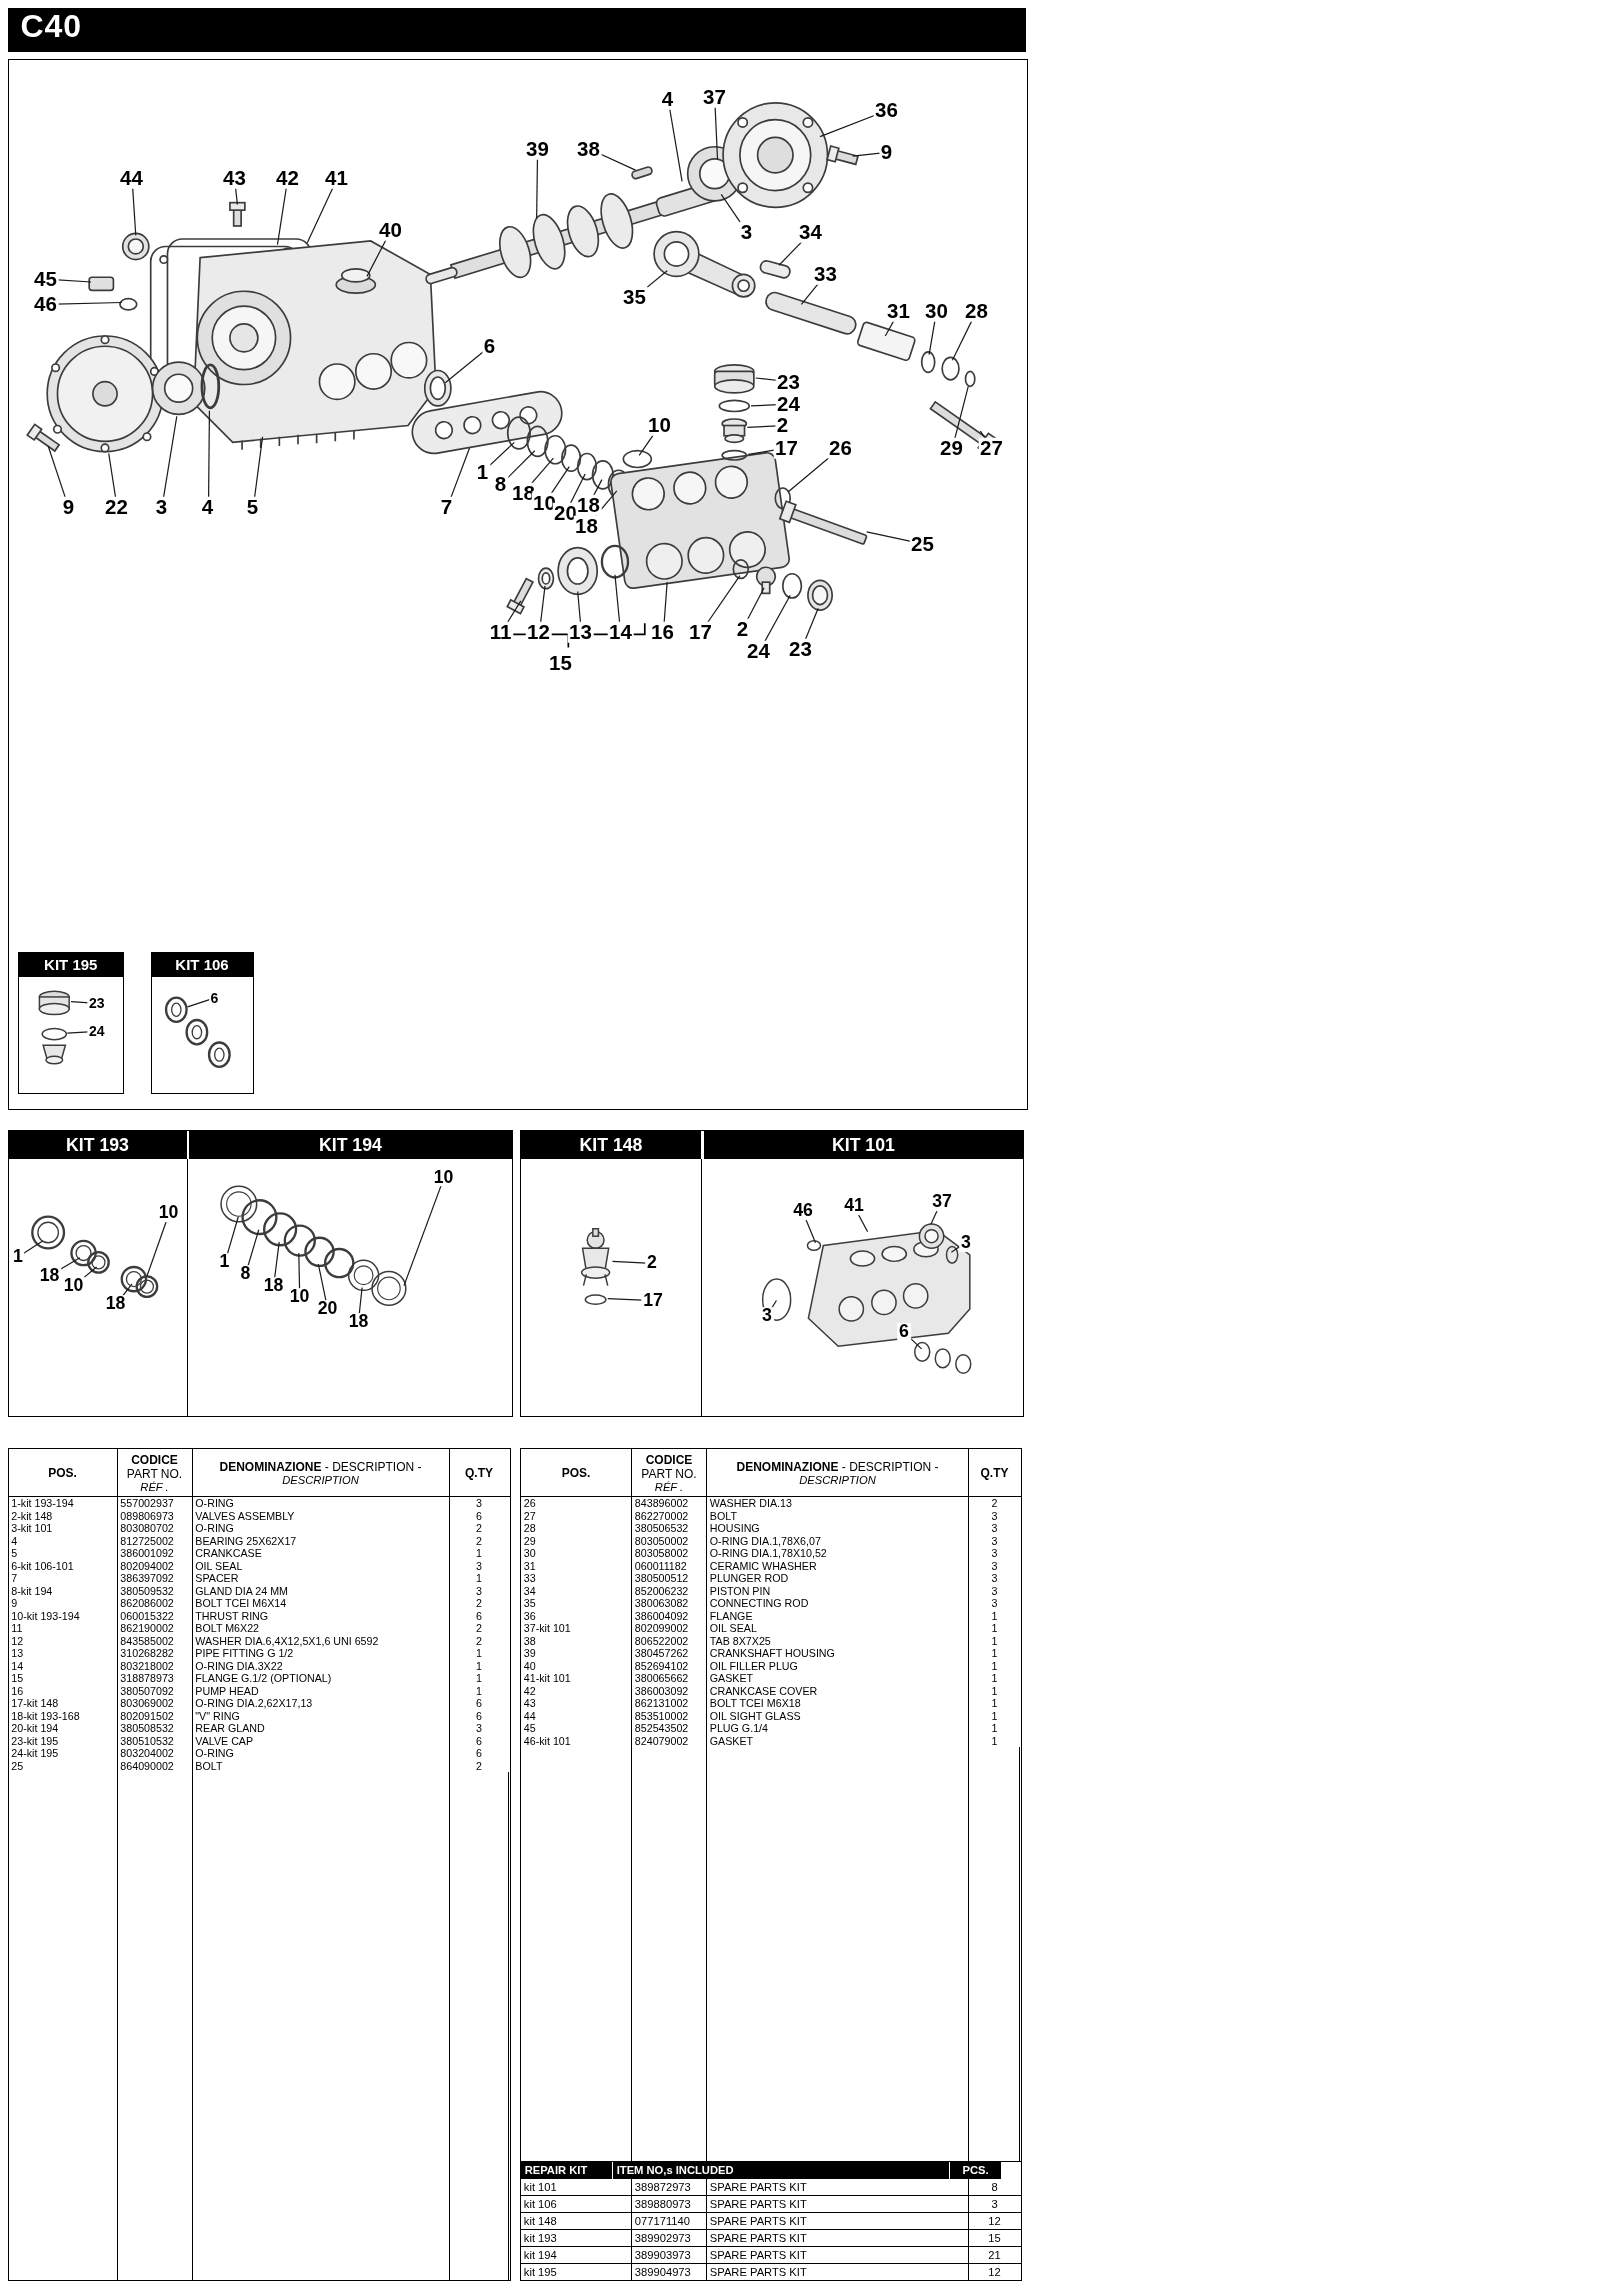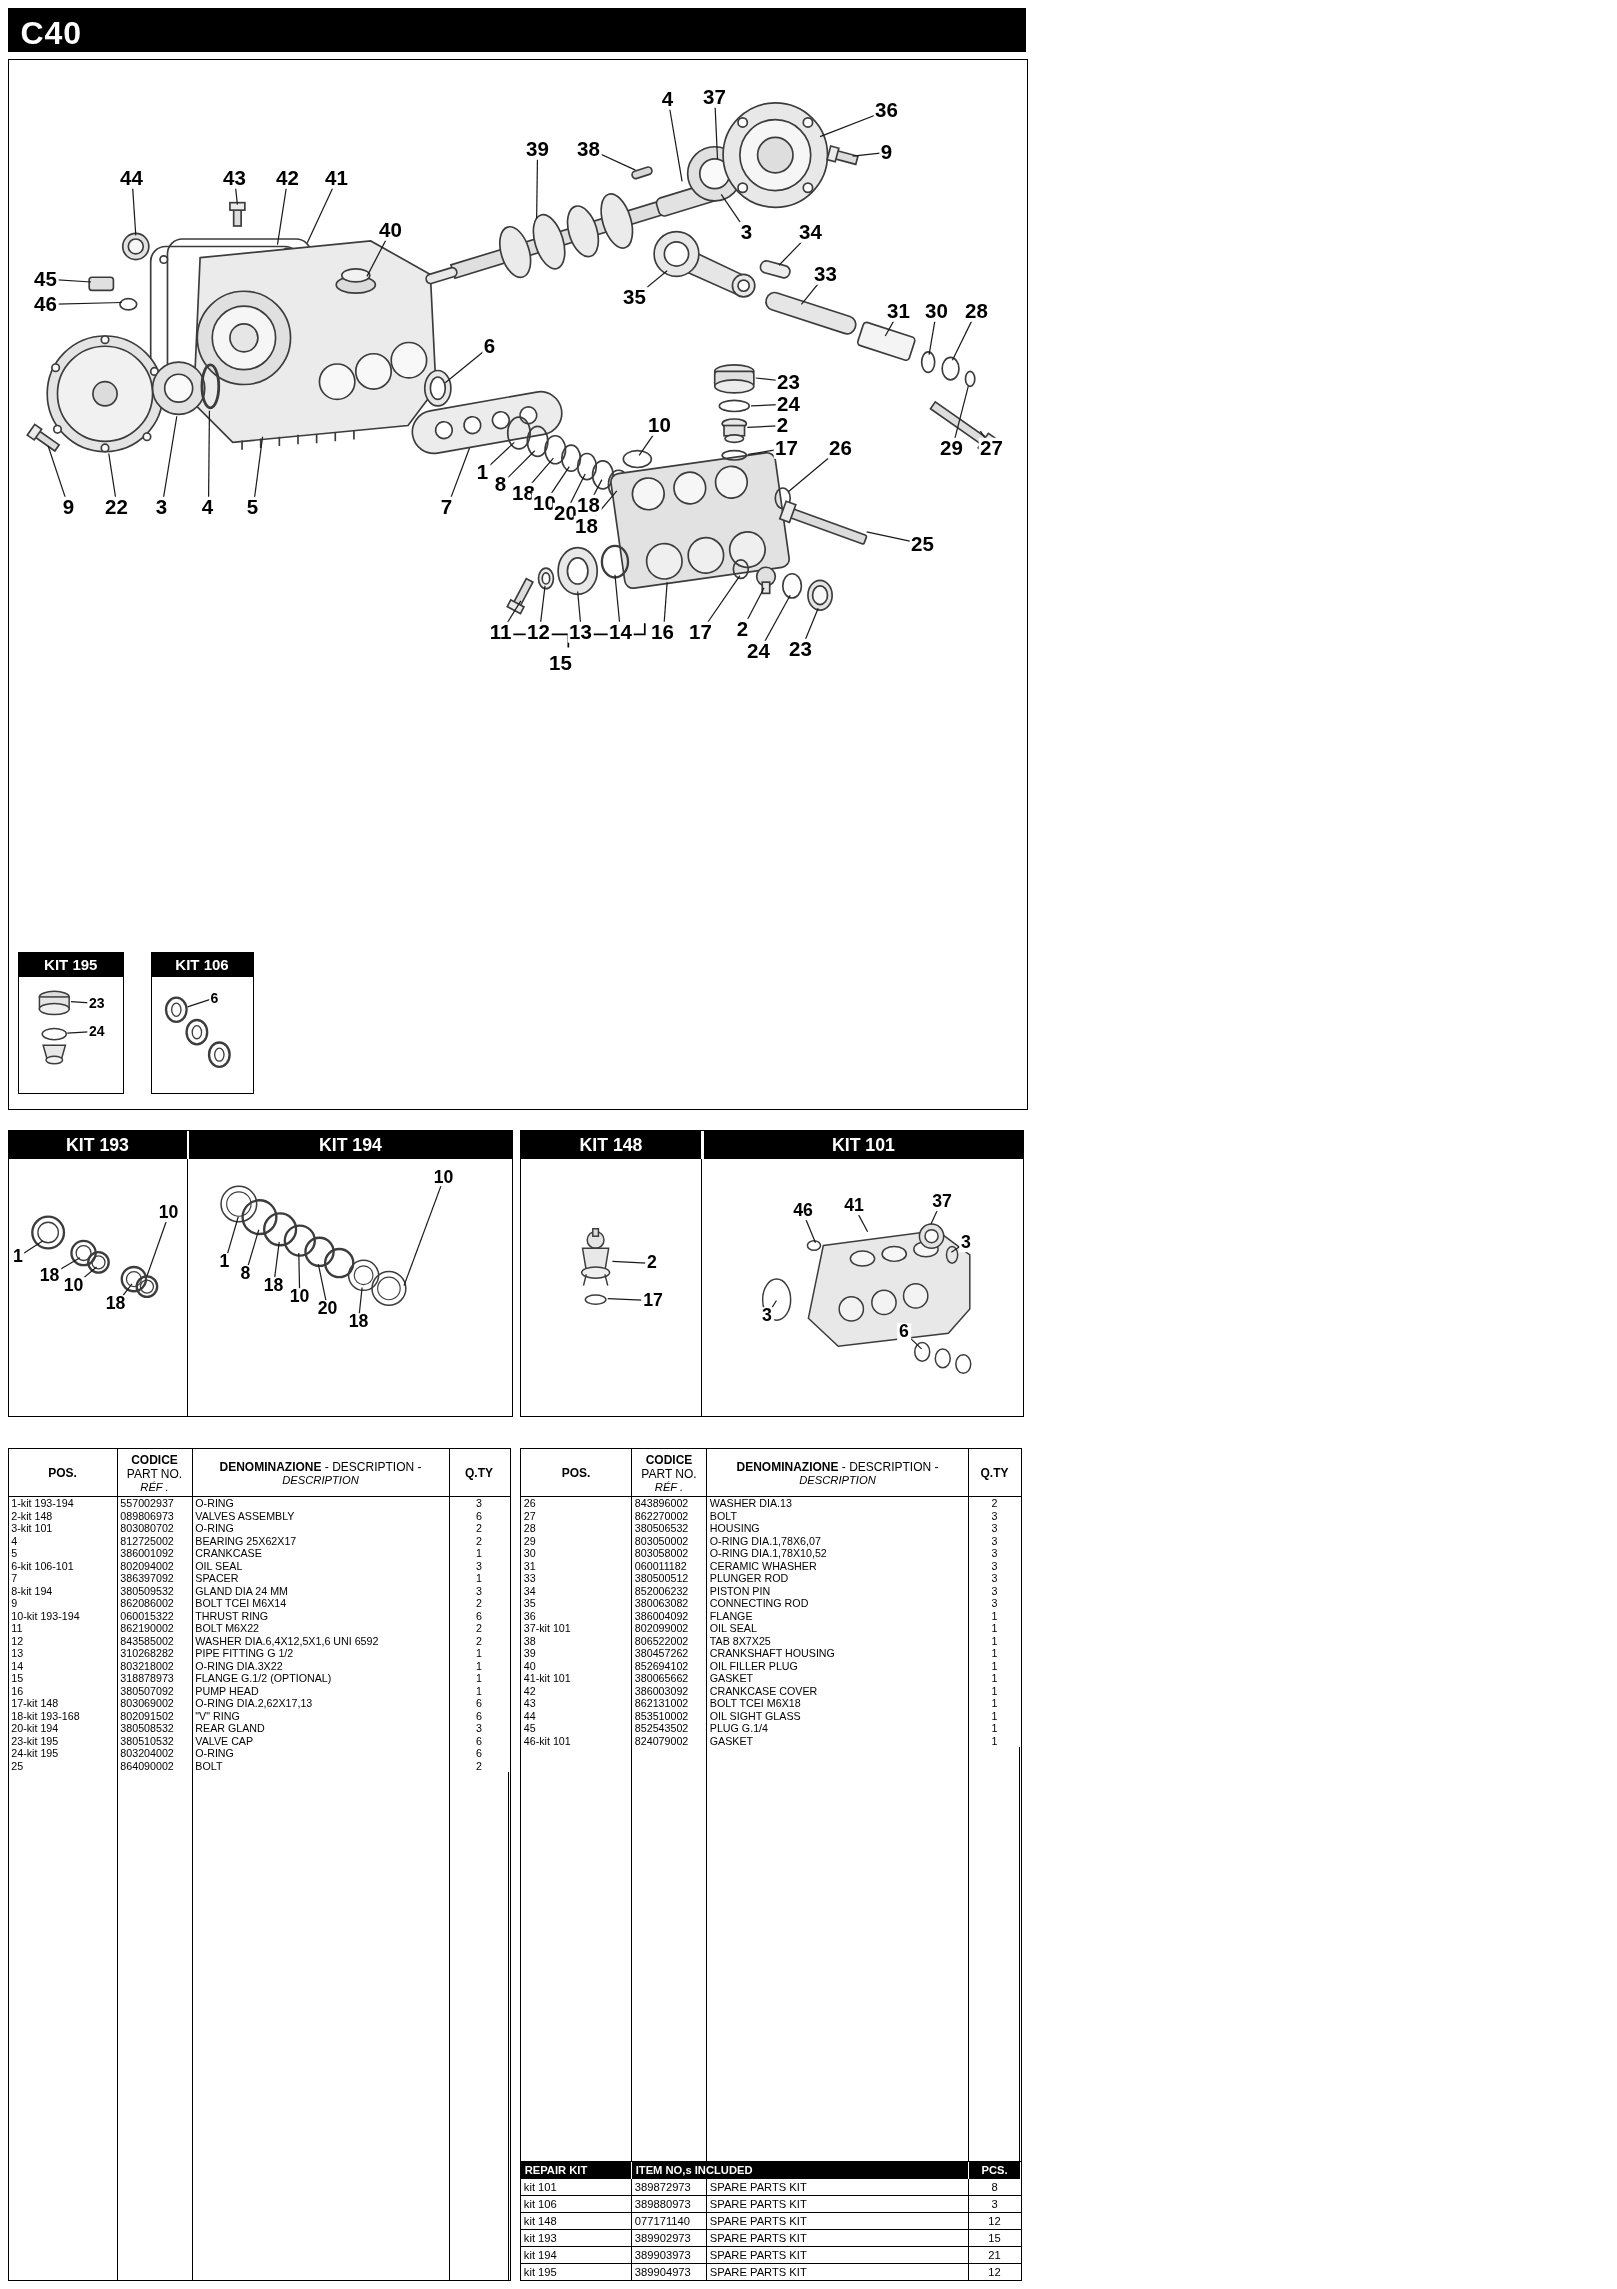--- a/index.html
+++ b/index.html
@@ -1,19 +1,19 @@
 <!DOCTYPE html>
 <html style="font-size:15px"><head>
 <meta charset="utf-8">
 <style>
   html,body{margin:0;padding:0;background:#fff}
   body{width:1617px;height:2290px;position:relative;font-family:"Liberation Sans",sans-serif;color:#000}
 
   
-  .titlebar{position:absolute;left:7.5px;top:7.5px;width:1018px;height:44px;background:#000;color:#fff;display:flex;align-items:flex-end}
+  .titlebar{position:absolute;left:7.5px;top:7.5px;width:1018px;height:44px;background:#000;color:#fff;display:flex;align-items:flex-start}
   .titlebar .t{font-size:32px;font-weight:700;padding-left:13px;letter-spacing:0.9px}
 
   
   .diagram{position:absolute;left:7.5px;top:59px;width:1018px;height:1049px;border:0.9px solid #000;background:#fff}
   .scene{position:absolute;left:0;top:0;width:100%;height:100%}
 
   
   .callout-layer{position:absolute;inset:0;pointer-events:none}
   .leader-svg{position:absolute;inset:0;width:100%;height:100%}
   .leader-svg line{stroke:#1a1a1a;stroke-width:1.3}
@@ -822,21 +822,21 @@
       </div>
     </div>
   <div class="fillrow">
     <div class="tcell c0"></div>
     <div class="tcell c1"></div>
     <div class="tcell c2"></div>
     <div class="tcell c3"></div>
   </div>
   <div class="repair">
     <div class="rhead">
-      <div class="rh" style="width:111px">REPAIR KIT</div>
+      <div class="rh" style="width:92px">REPAIR KIT</div>
       <div class="rh mid" style="width:337px">ITEM  NO,s  INCLUDED</div>
       <div class="rh last" style="width:51px">PCS.</div>
     </div>
     <div>
         <div class="trow">
           <div class="tcell c0">kit 101</div>
           <div class="tcell c1">389872973</div>
           <div class="tcell c2">SPARE PARTS KIT</div>
           <div class="tcell c3">8</div>
         </div>

